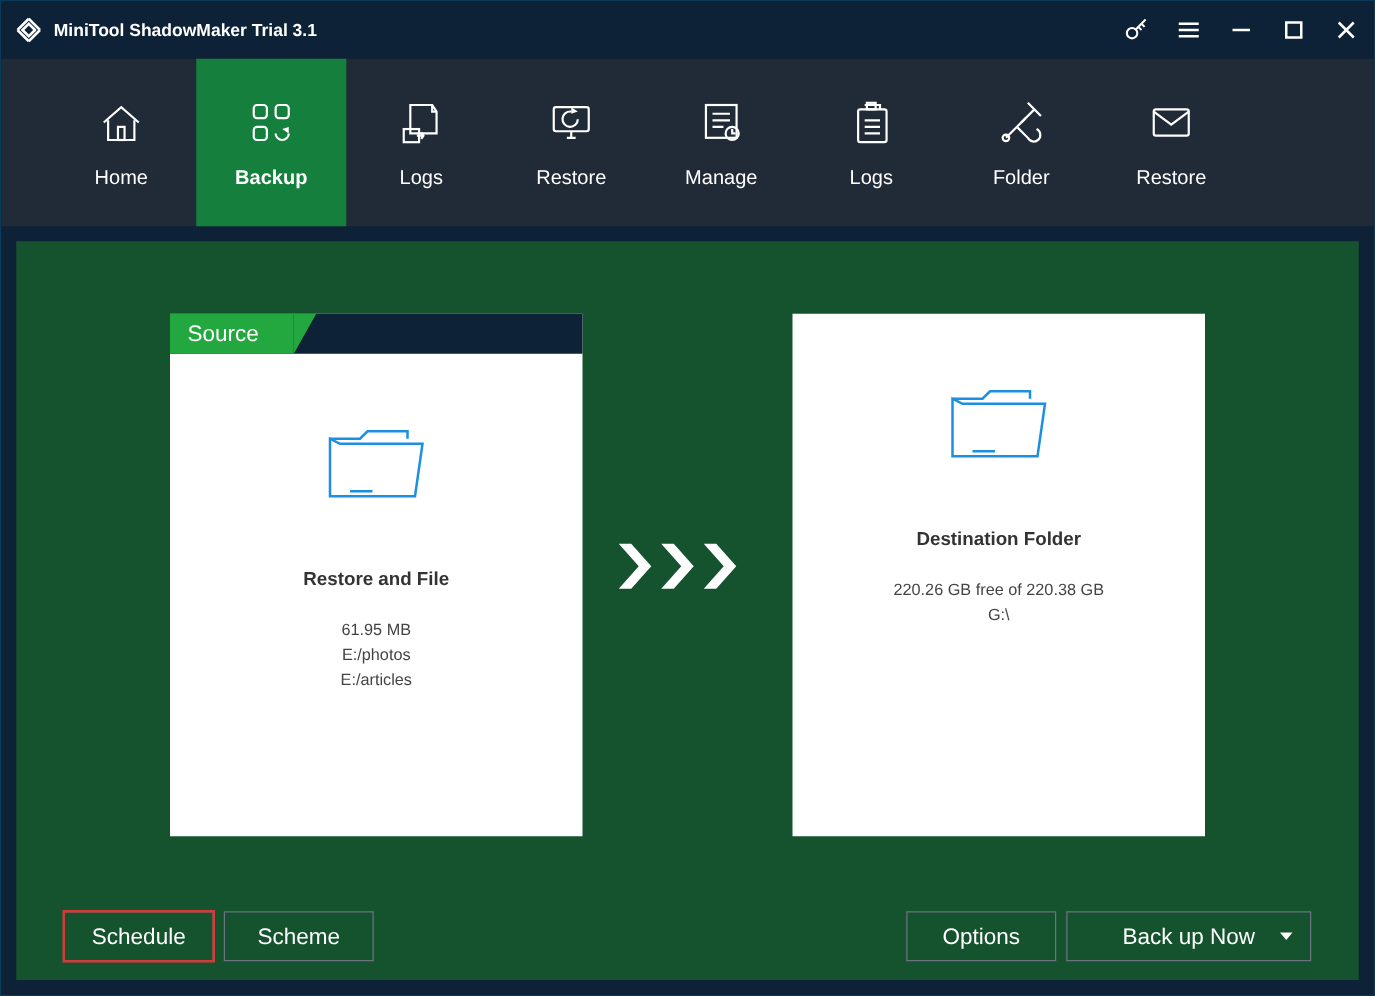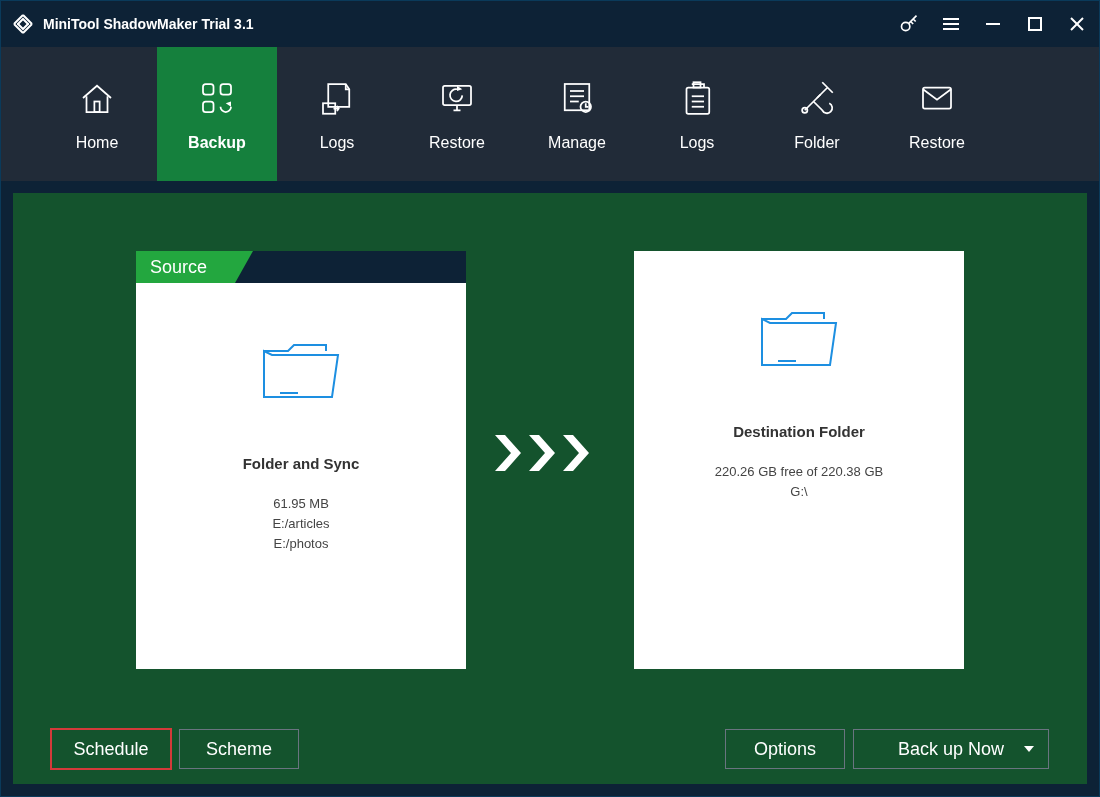--- a/index.html
+++ b/index.html
@@ -191,24 +191,24 @@
           <div class="card-tab">Source</div>
         </div>
         <div class="card-body">
           <div class="folder-icon">
             <svg width="86" height="70" viewBox="0 0 86 70" fill="none" stroke="#1d8fe1" stroke-width="2">
                 <path d="M6 16 H30 L36 10 H68 V16"></path>
                 <path d="M6 16 V62 H74 L80 20 H14 Z"></path>
                 <line x1="22" y1="58" x2="40" y2="58"></line>
               </svg>
           </div>
-          <div class="card-title">Folder and Sync</div>
+          <div class="card-title">Restore and File</div>
           <div class="card-line">61.95 MB</div>
+          <div class="card-line">E:/photos</div>
           <div class="card-line">E:/articles</div>
-          <div class="card-line">E:/photos</div>
         </div>
       </div>
 
       <div class="arrows">
         <svg width="110" height="44" viewBox="0 0 110 44" fill="#fff">
             <path d="M0 4 L10 4 L26 22 L10 40 L0 40 L16 22 Z"></path>
             <path d="M34 4 L44 4 L60 22 L44 40 L34 40 L50 22 Z"></path>
             <path d="M68 4 L78 4 L94 22 L78 40 L68 40 L84 22 Z"></path>
           </svg>
       </div>

